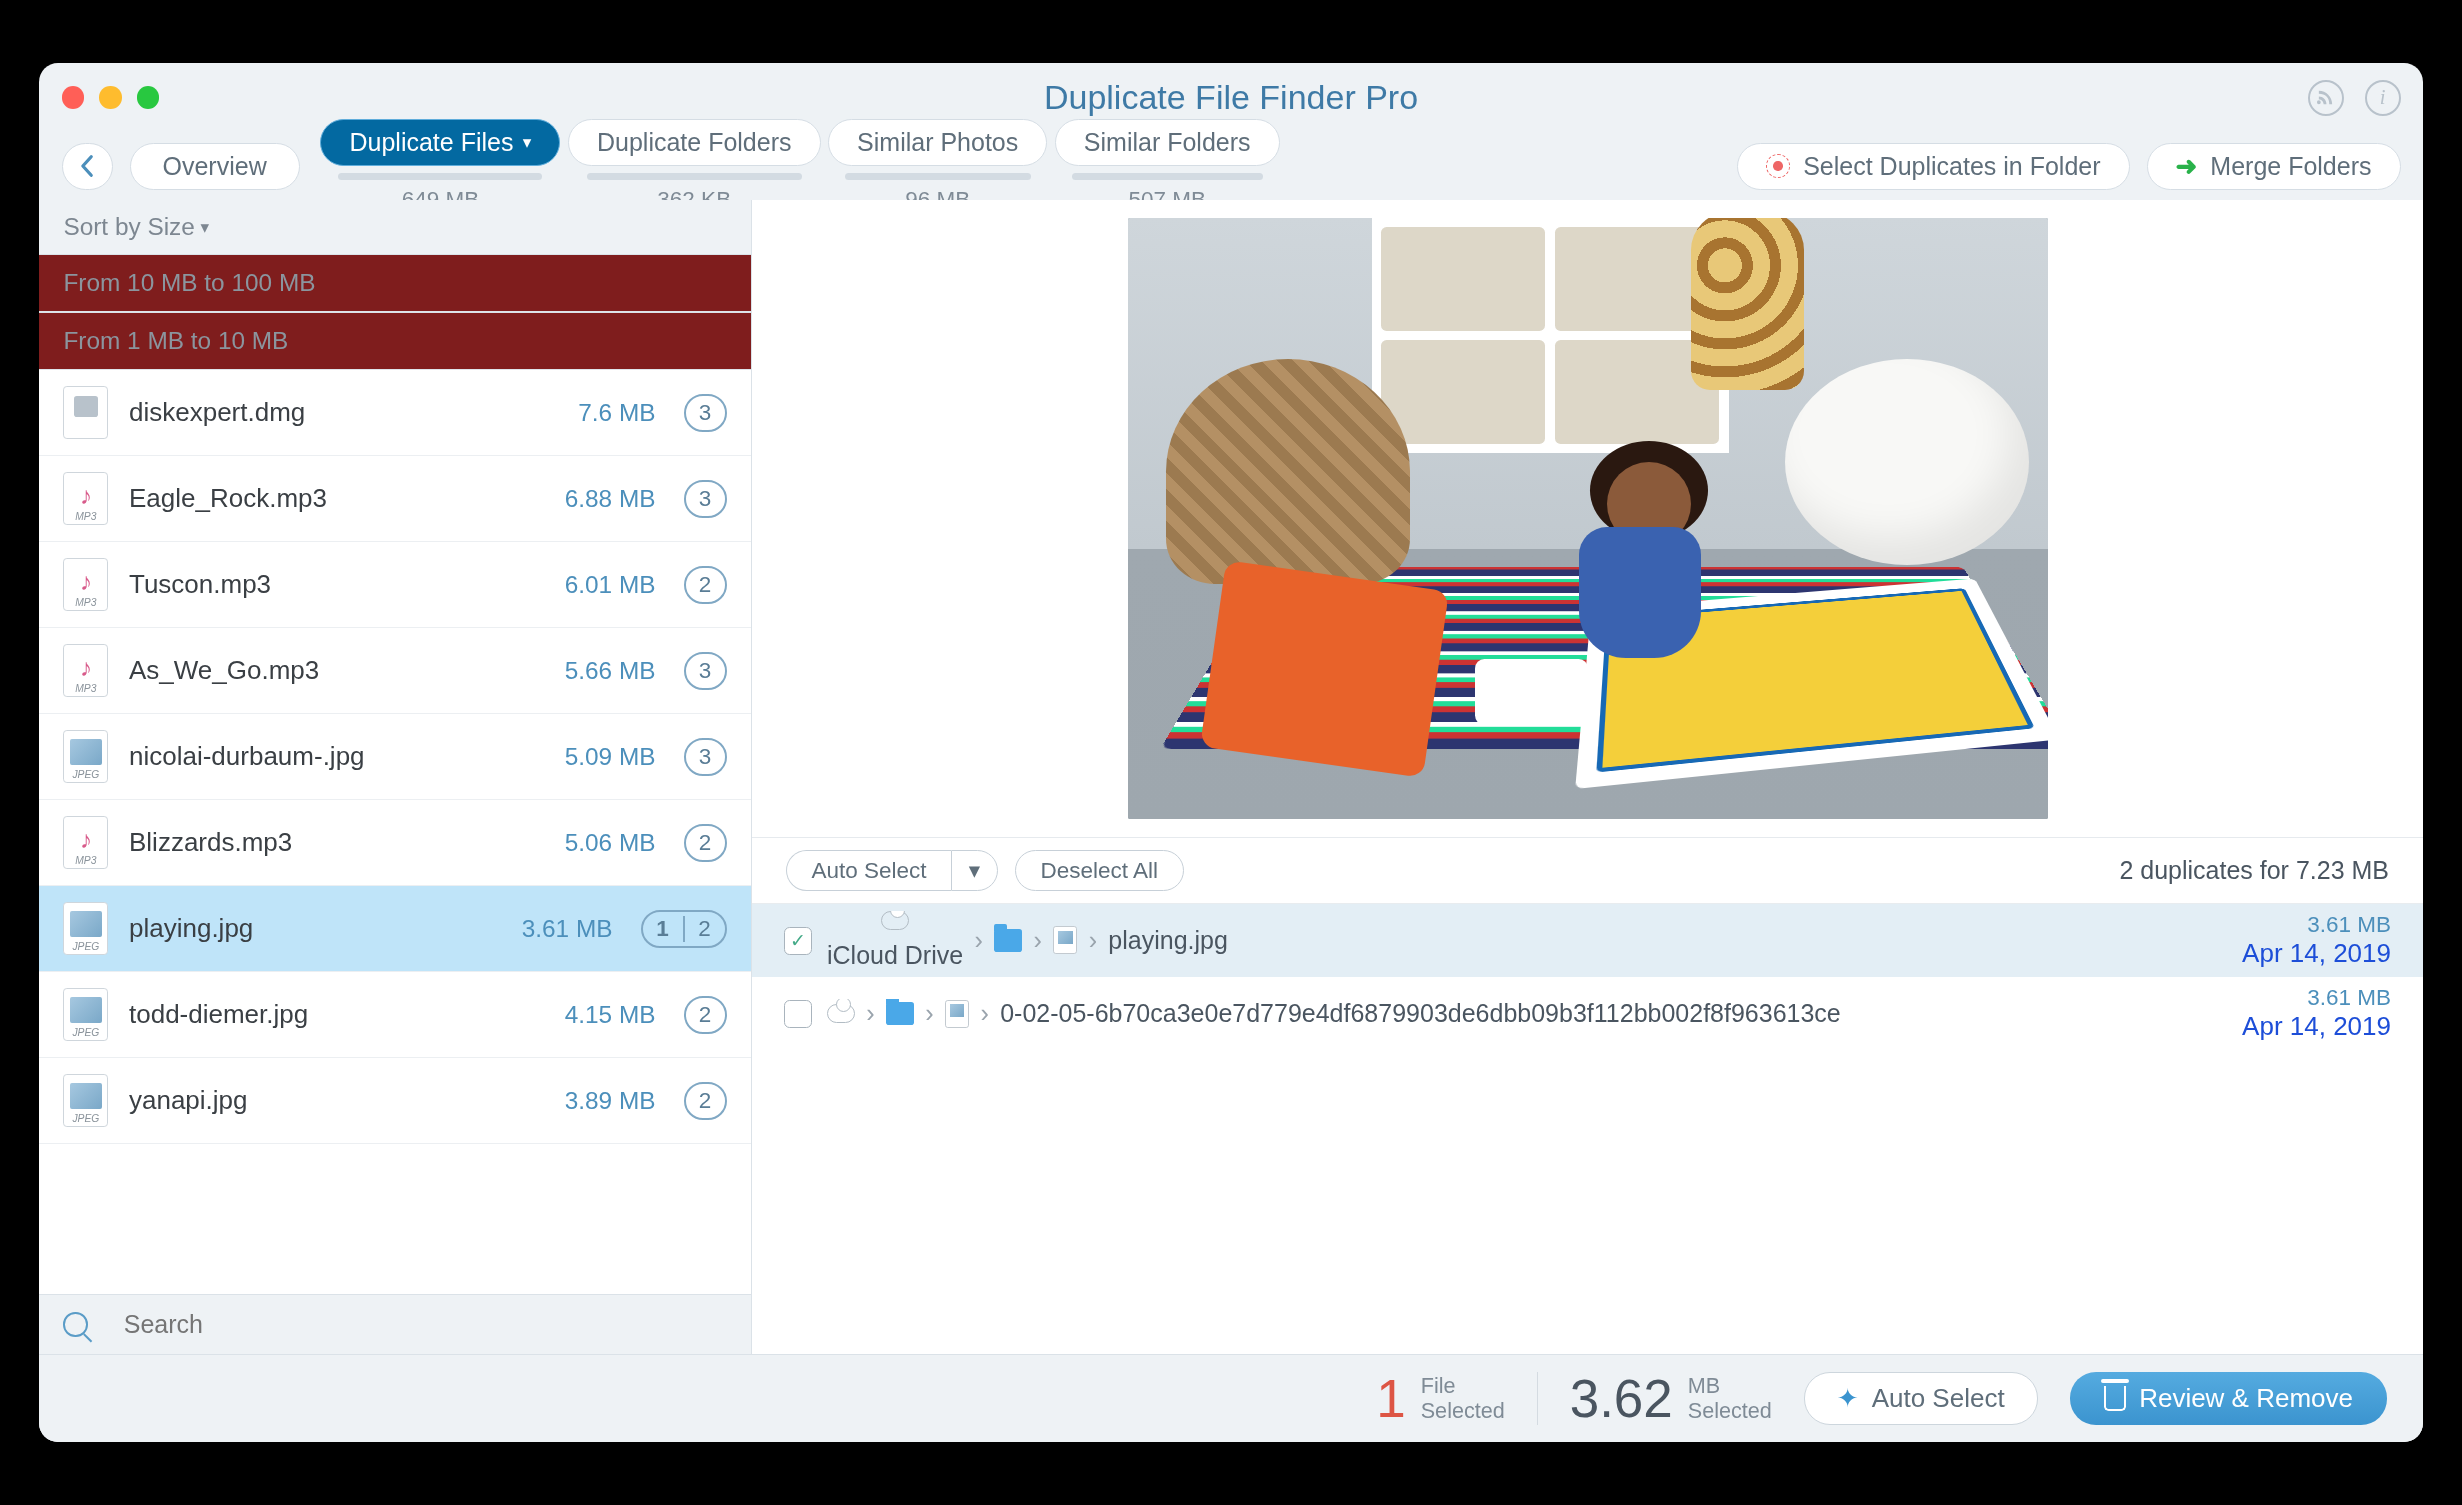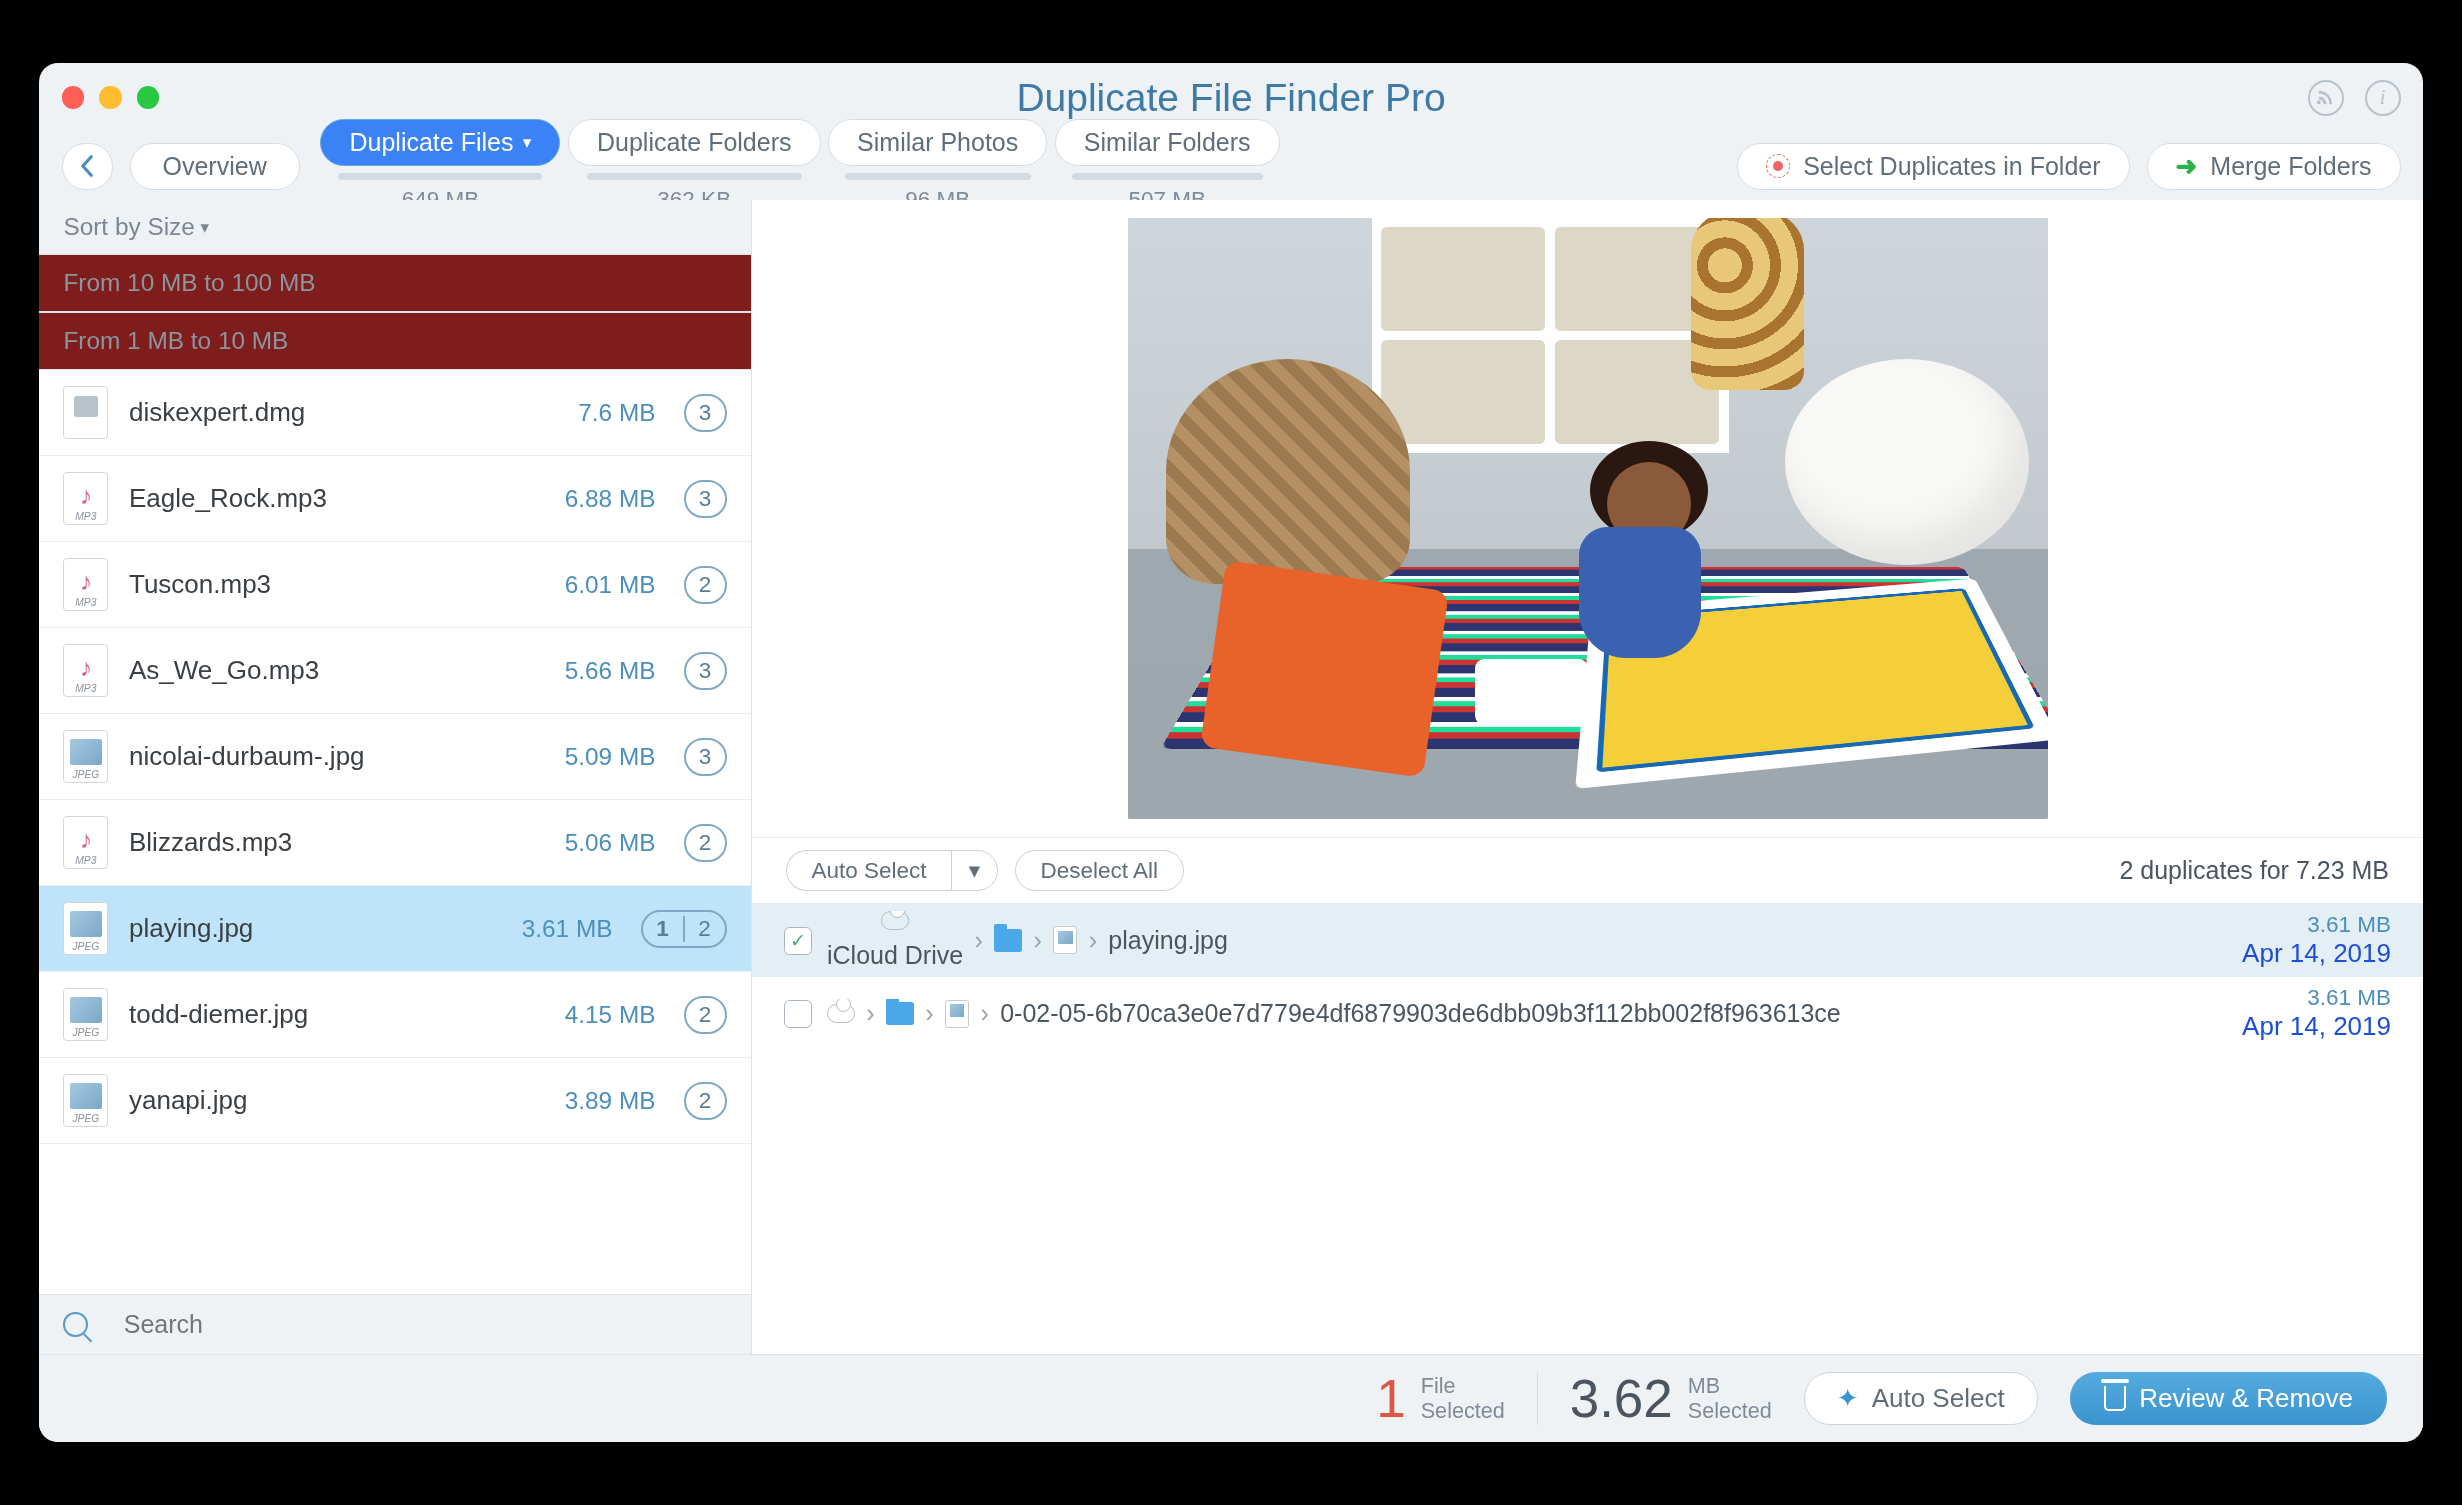--- a/index.html
+++ b/index.html
@@ -31,21 +31,21 @@
     padding: 0 22.5px;
     position: relative;
   }
   .traffic { display: flex; gap: 15px; }
   .traffic span { width: 22.5px; height: 22.5px; border-radius: 50%; display:block; }
   .tl-close { background:#ff5f57; }
   .tl-min { background:#febc2e; }
   .tl-max { background:#28c840; }
   .title {
     position:absolute; left:0; right:0; text-align:center;
-    font-size: 39px; color:#3e7aa6; font-weight:400;
+    font-size: 34px; color:#3e7aa6; font-weight:400;
   }
   .title-icons { margin-left:auto; display:flex; gap:20.6px; }
   .circ-icon {
     width:36px; height:36px; border:2.3px solid #b8c2cb; border-radius:50%;
     display:flex; align-items:center; justify-content:center;
     color:#b8c2cb; font-style:italic; font-family:Georgia,serif; font-size:20.6px;
   }
 
   
   .toolbar {
@@ -60,21 +60,21 @@
     height:47px; padding:0 32px; border-radius:24.4px; background:#fff;
     border:0.9px solid #d5dde4; display:flex; align-items:center;
     font-size:25px; color:#5f6e7a;
   }
   .tab-strip { display:flex; gap:0; }
   .tab {
     display:flex; flex-direction:column; align-items:center; gap:1.9px;
     padding:0 3.8px;
   }
   .tab .pill { padding:0 28px; }
-  .tab.active .pill { background:#3b82f6; color:#fff; border-color:#5faddb; }
+  .tab.active .pill { background:#0369a1; color:#fff; border-color:#5faddb; }
   .tab .bar { width:85%; height:6.6px; background:#d3dbe2; border-radius:3.8px; margin-top:5.6px; }
   .tab .sz { font-size:22.5px; color:#7f8b96; margin-top:5.6px; }
   .tab .drop { margin-left:9.4px; font-size:17px; }
   .spacer { flex:1; }
   .action-pill {
     height:47px; padding:0 28px; border-radius:24.4px; background:#fff;
     border:0.9px solid #d5dde4; display:flex; align-items:center; gap:13px;
     font-size:25px; color:#5f6e7a;
   }
   .dot-target { width:24.4px; height:24.4px; position:relative; }

